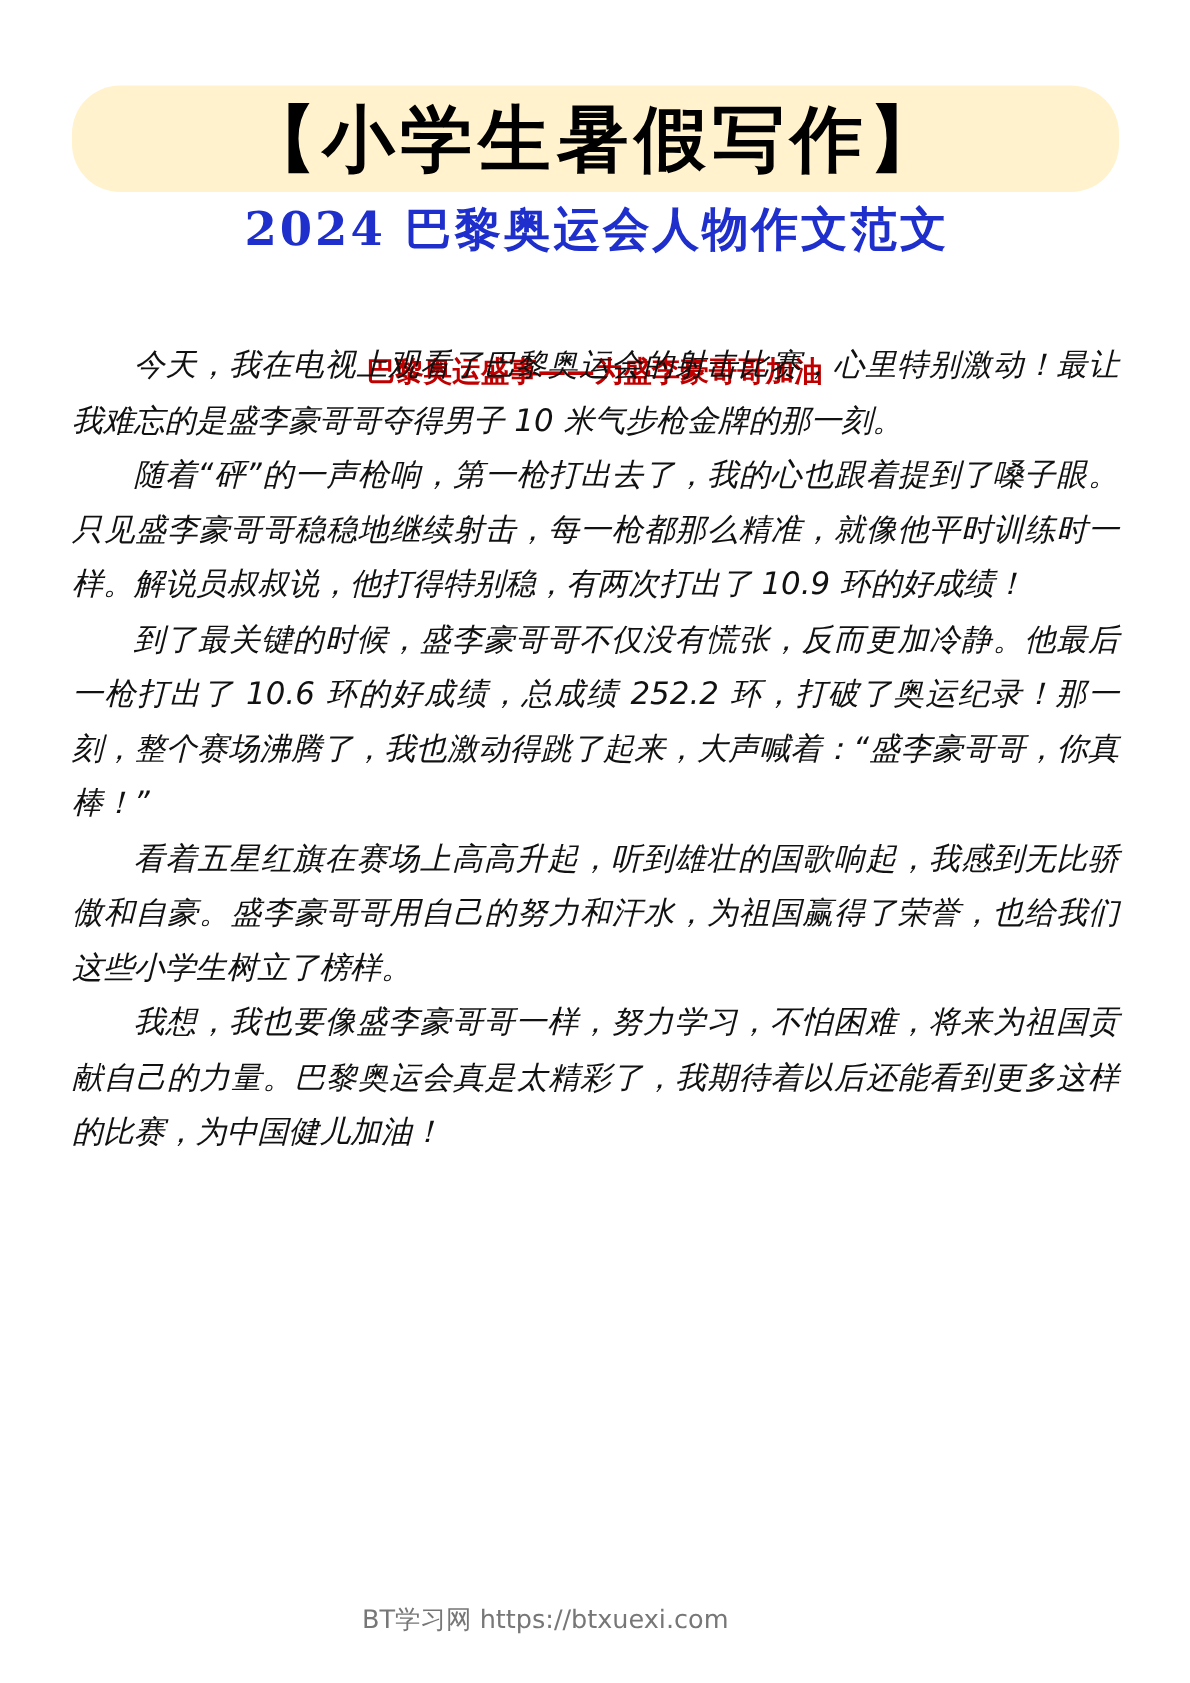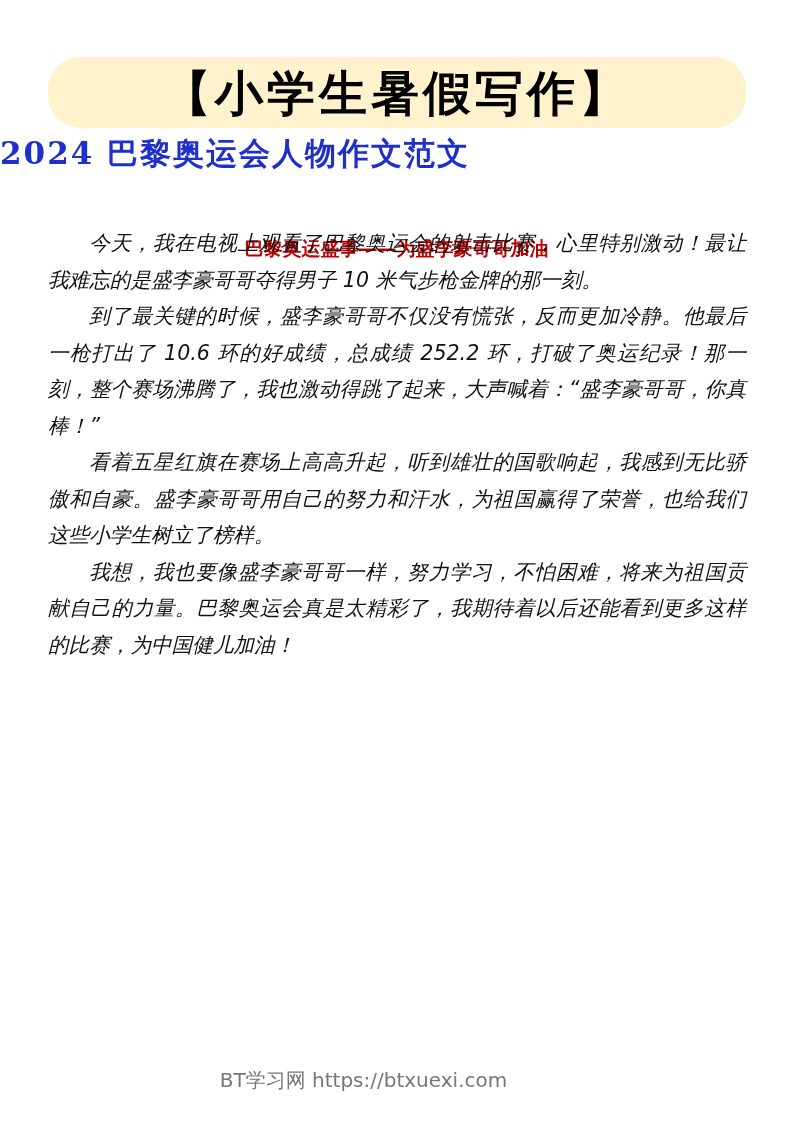--- a/index.html
+++ b/index.html
@@ -34,21 +34,21 @@
       letter-spacing: 4px;
       color: #000000;
       line-height: 1;
       white-space: nowrap;
     }
     .subtitle {
       position: absolute;
       left: 0;
       top: 133px;
       width: 633px;
-      text-align: left;
+      text-align: right;
       font-family: "DejaVu Serif", "Liberation Serif", serif;
       font-size: 31px;
       font-weight: bold;
       letter-spacing: 2px;
       color: #1f2fcc;
       line-height: 40px;
       white-space: nowrap;
     }
     .essay-title {
       position: absolute;
@@ -78,36 +78,37 @@
       margin: 0;
       text-align: justify;
       color: #111111;
     }
     .footer {
       position: absolute;
       left: 0;
       top: 1070px;
       width: 727px;
       text-align: center;
-      font-size: 20px;
+      font-size: 17px;
       color: #777777;
       line-height: 20px;
     }
   </style>
 </head>
 <body>
 
 <div class="banner">
   <span class="banner-title">【小学生暑假写作】</span>
 </div>
 
 <div class="subtitle">2024 巴黎奥运会人物作文范文</div>
 
 <div class="essay-title">巴黎奥运盛事——为盛李豪哥哥加油</div>
 
 <div class="body">
   <p class="para">今天，我在电视上观看了巴黎奥运会的射击比赛，心里特别激动！最让我难忘的是盛李豪哥哥夺得男子 10 米气步枪金牌的那一刻。</p>
+  <p class="para">随着“砰”的一声枪响，第一枪打出去了，我的心也跟着提到了嗓子眼。只见盛李豪哥哥稳稳地继续射击，每一枪都那么精准，就像他平时训练时一样。解说员叔叔说，他打得特别稳，有两次打出了 10.9 环的好成绩！</p>
   <p class="para">到了最关键的时候，盛李豪哥哥不仅没有慌张，反而更加冷静。他最后一枪打出了 10.6 环的好成绩，总成绩 252.2 环，打破了奥运纪录！那一刻，整个赛场沸腾了，我也激动得跳了起来，大声喊着：“盛李豪哥哥，你真棒！”</p>
   <p class="para">看着五星红旗在赛场上高高升起，听到雄壮的国歌响起，我感到无比骄傲和自豪。盛李豪哥哥用自己的努力和汗水，为祖国赢得了荣誉，也给我们这些小学生树立了榜样。</p>
   <p class="para">我想，我也要像盛李豪哥哥一样，努力学习，不怕困难，将来为祖国贡献自己的力量。巴黎奥运会真是太精彩了，我期待着以后还能看到更多这样的比赛，为中国健儿加油！</p>
 </div>
 
 <div class="footer">BT学习网 https://btxuexi.com</div>
 
 </body></html>

